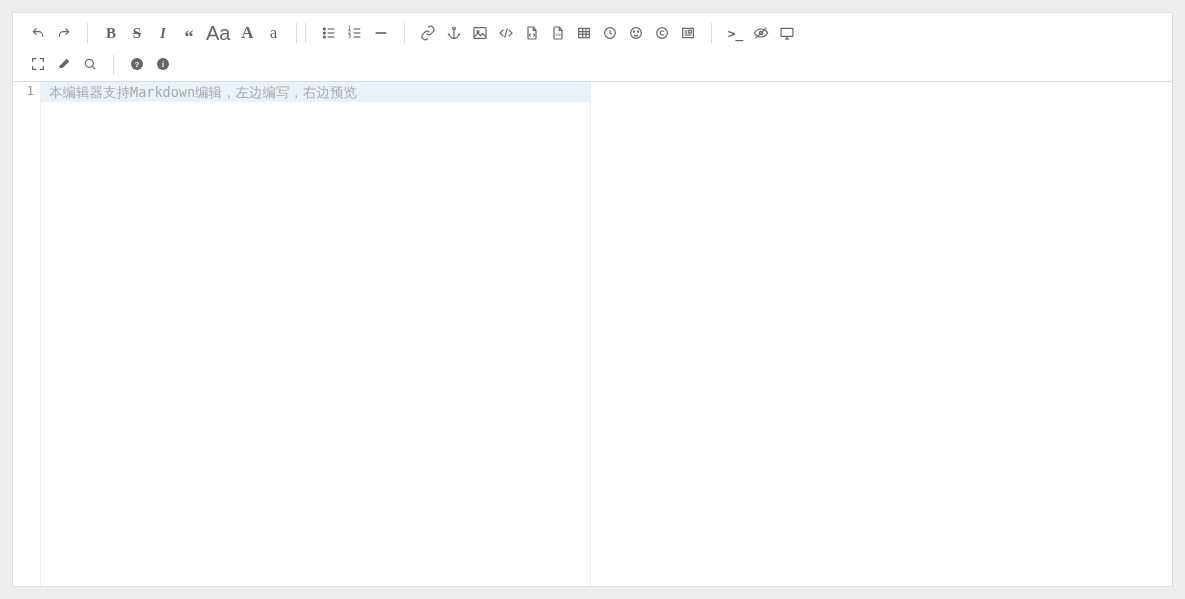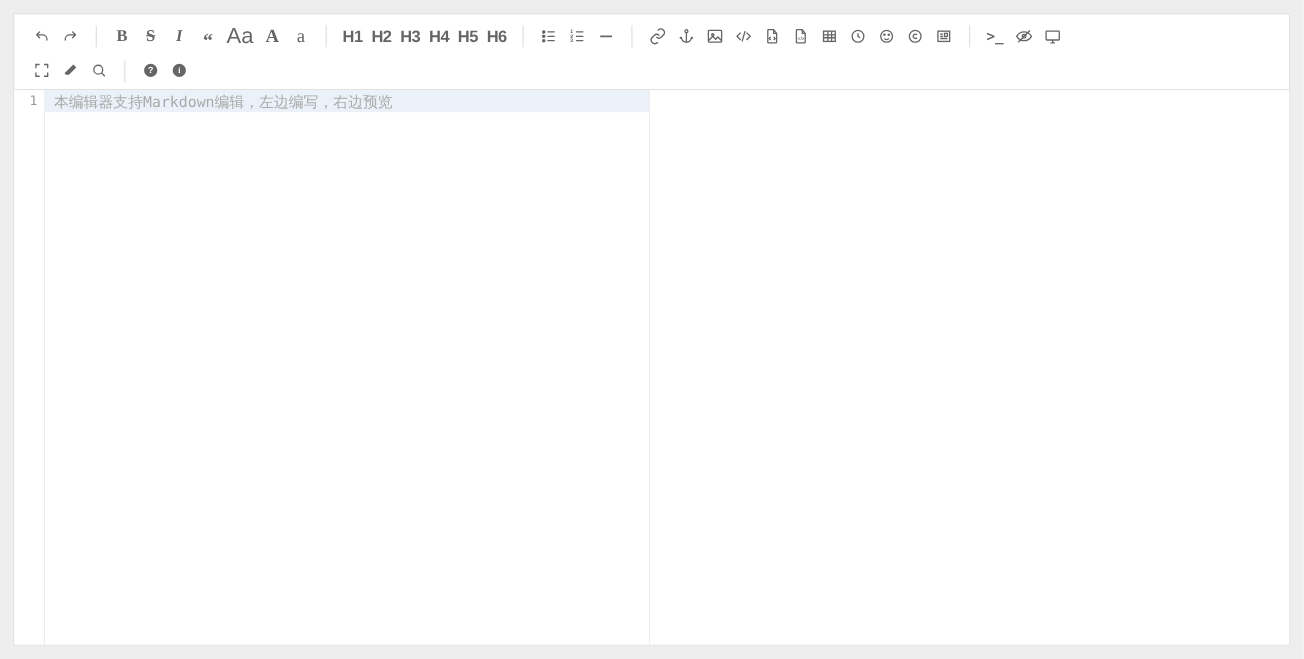--- a/index.html
+++ b/index.html
@@ -145,28 +145,20 @@
         <span class="tbtn serif strike">S</span>
         <span class="tbtn italic">I</span>
         <span class="tbtn quote">“</span>
         <span class="tbtn aa">Aa</span>
         <span class="tbtn serif" style="font-size:17px;">A</span>
         <span class="tbtn lower serif">a</span>
       </div>
 
       <span class="sep"></span>
 
-      <div class="tool-group">
-        <span class="tbtn txt">H1</span>
-        <span class="tbtn txt">H2</span>
-        <span class="tbtn txt">H3</span>
-        <span class="tbtn txt">H4</span>
-        <span class="tbtn txt">H5</span>
-        <span class="tbtn txt">H6</span>
-      </div>
 
       <span class="sep"></span>
 
       <div class="tool-group">
         <span class="tbtn">
           <svg viewBox="0 0 24 24">
               <circle cx="5" cy="6" r="1.5" class="solid" fill="#666"></circle>
               <circle cx="5" cy="12" r="1.5" fill="#666"></circle>
               <circle cx="5" cy="18" r="1.5" fill="#666"></circle>
               <line x1="10" y1="6" x2="20" y2="6"></line>

